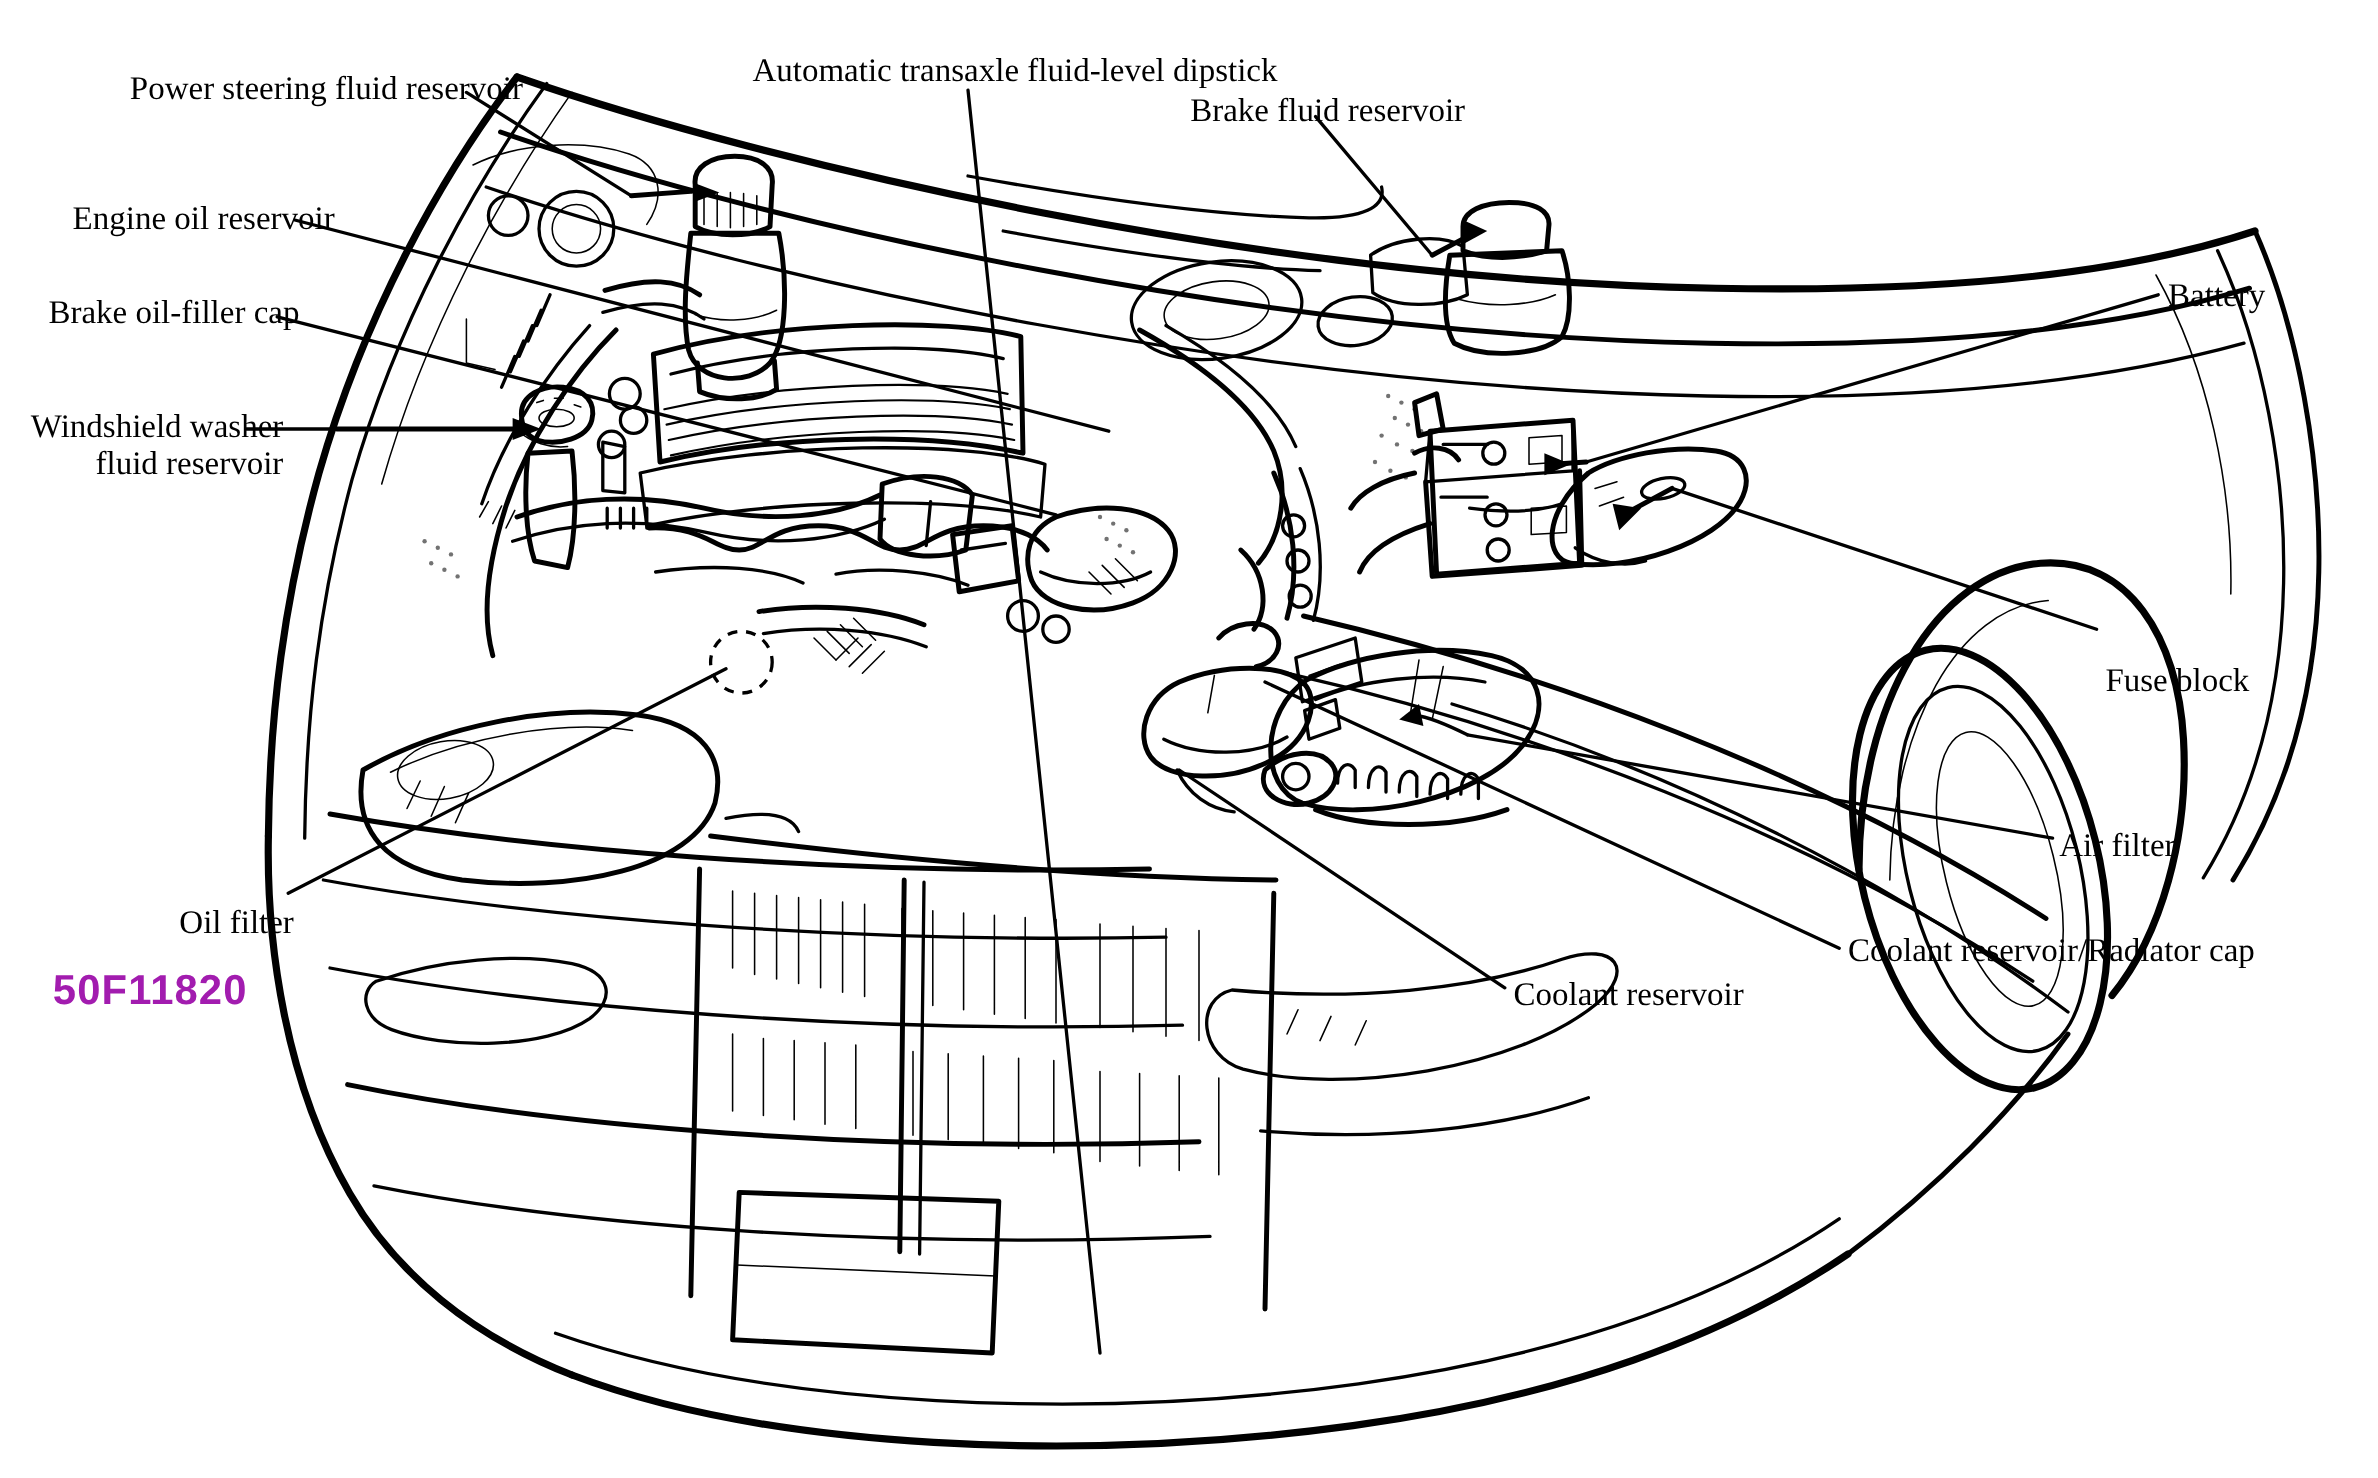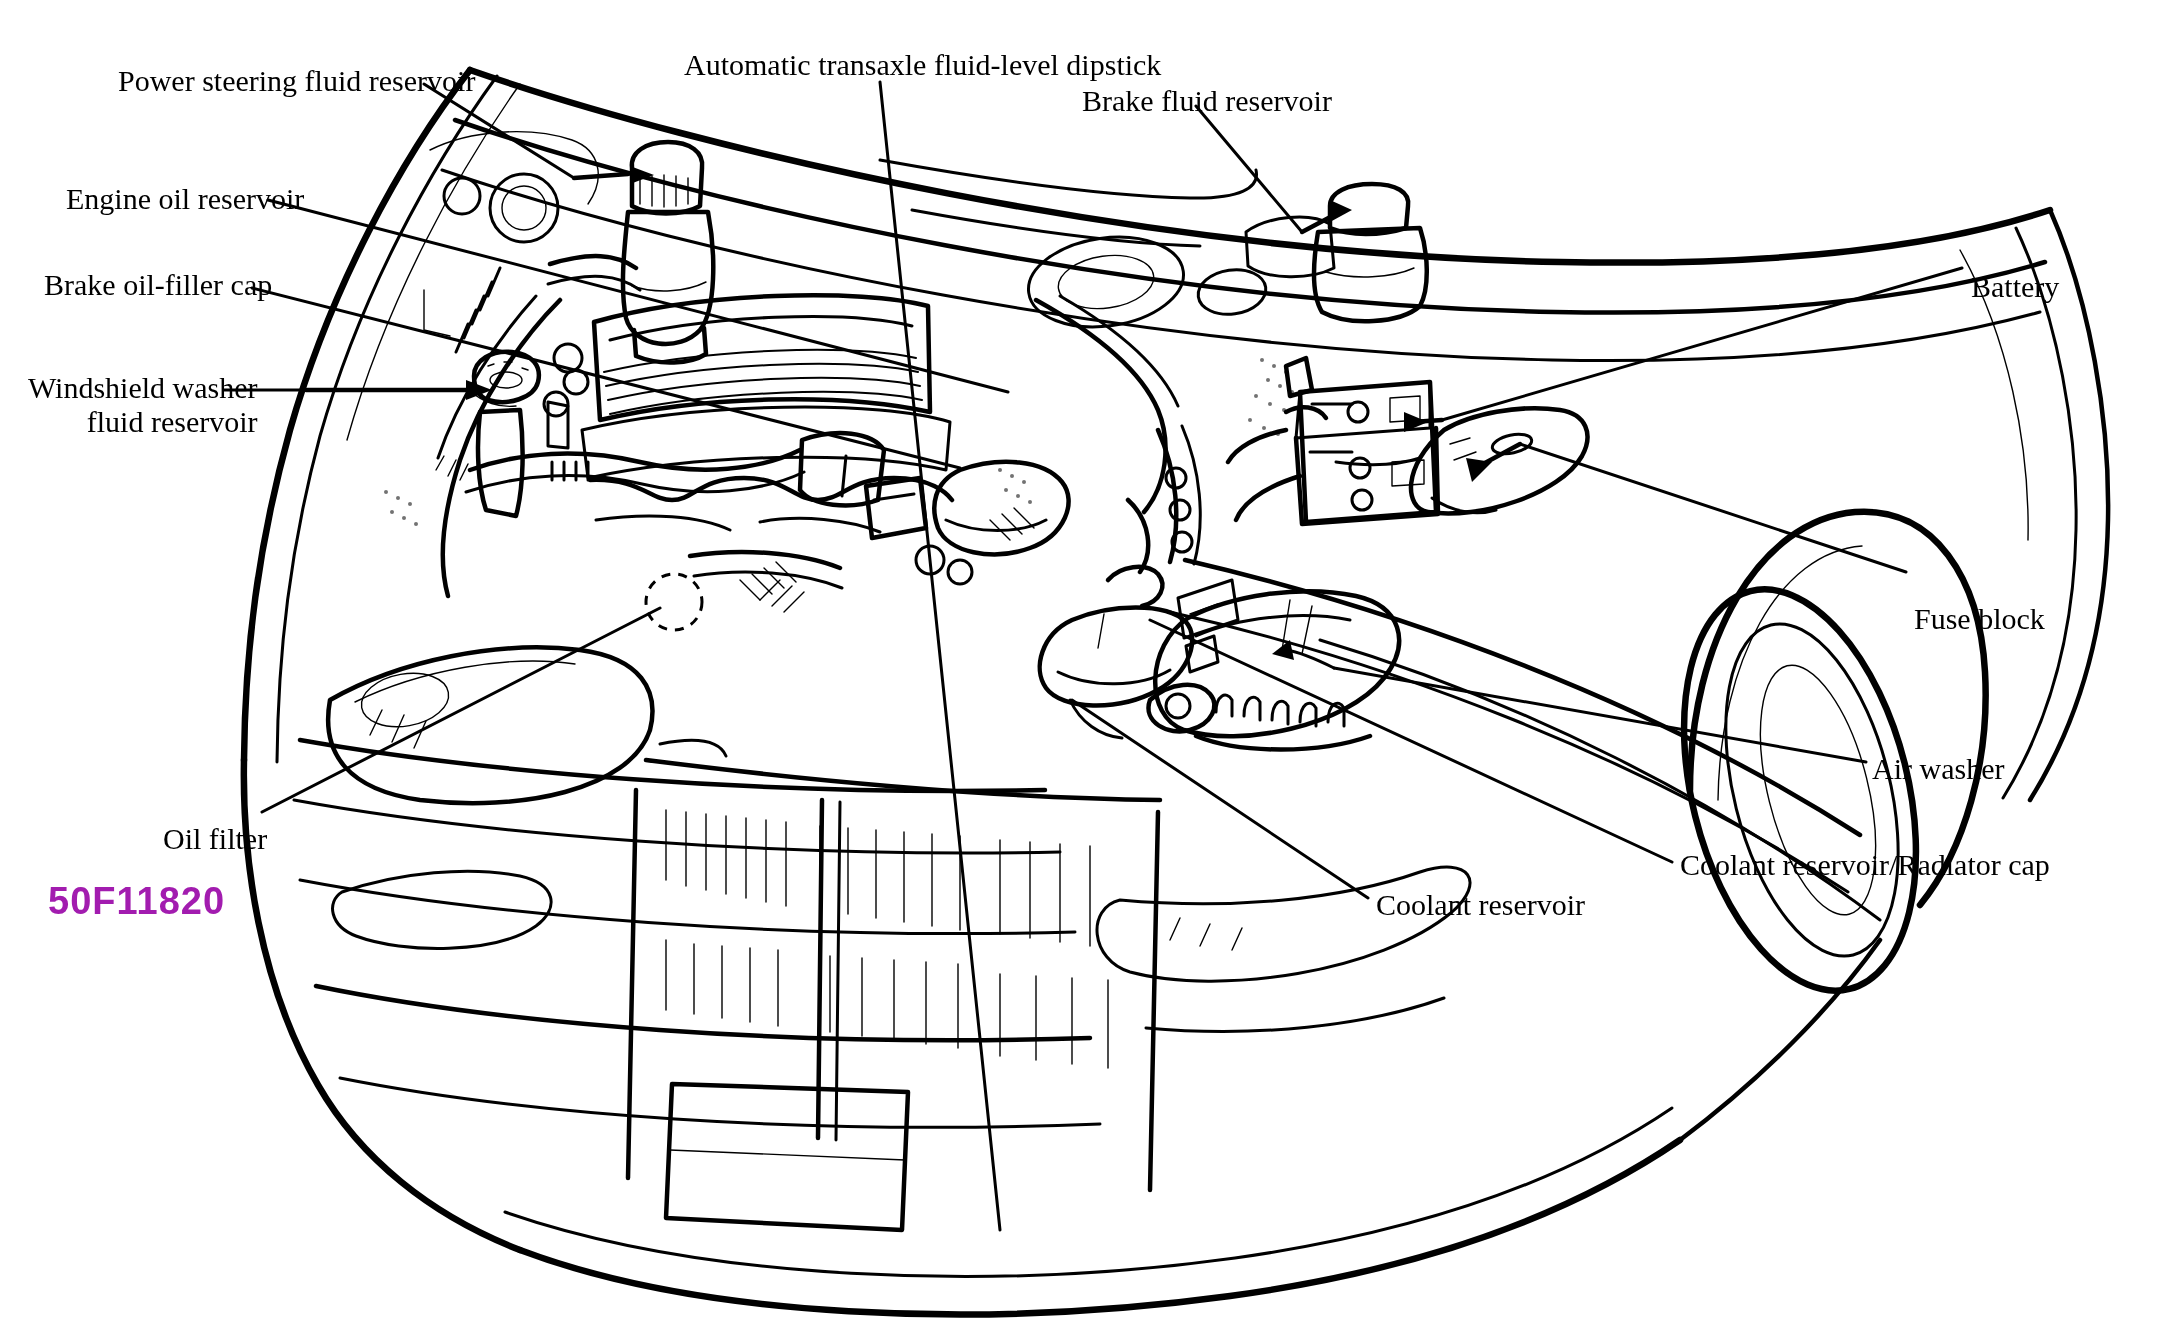--- a/index.html
+++ b/index.html
@@ -349,25 +349,25 @@
 
   <div class="lbl two" style="left:28px;top:371px;text-align:right;">Windshield washer
 fluid reservoir</div>
 
   <div class="lbl" style="left:163px;top:822px;">Oil filter</div>
 
   <div class="lbl" style="left:684px;top:48px;">Automatic transaxle fluid-level dipstick</div>
 
   <div class="lbl" style="left:1082px;top:84px;">Brake fluid reservoir</div>
 
-  <div class="lbl" style="left:1971px;top:252px;margin-top:18px;">Battery</div>
+  <div class="lbl" style="left:1971px;top:252px;">Battery</div>
 
   <div class="lbl" style="left:1914px;top:562px;margin-top:40px;">Fuse block</div>
 
-  <div class="lbl" style="left:1872px;top:752px;">Air washer</div>
+  <div class="lbl" style="left:1872px;top:752px;">Air filter</div>
 
   <div class="lbl" style="left:1680px;top:848px;">Coolant reservoir/Radiator cap</div>
 
   <div class="lbl" style="left:1376px;top:888px;">Coolant reservoir</div>
 
   <div class="code" style="left:48px;top:880px;">50F11820</div>
 
 </div>
 
 </body></html>

